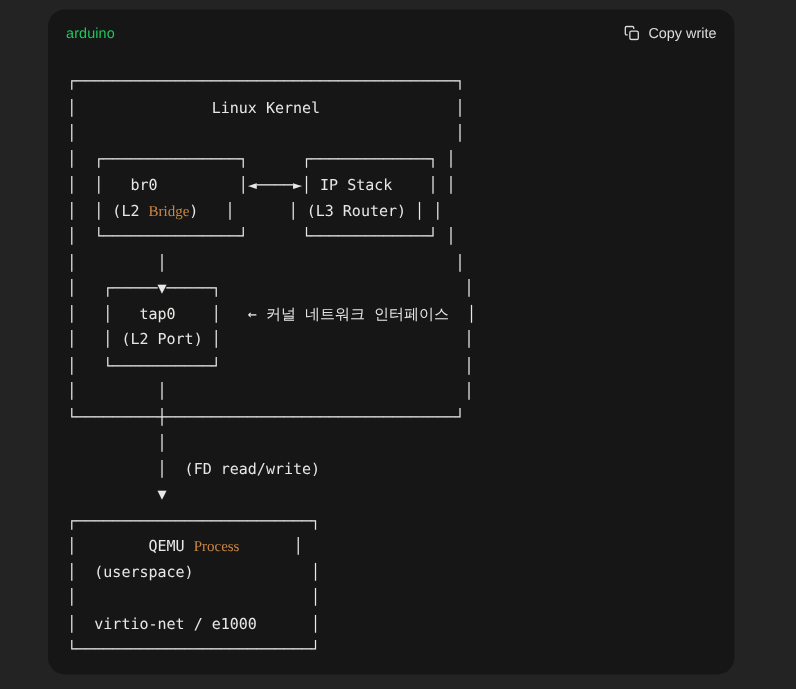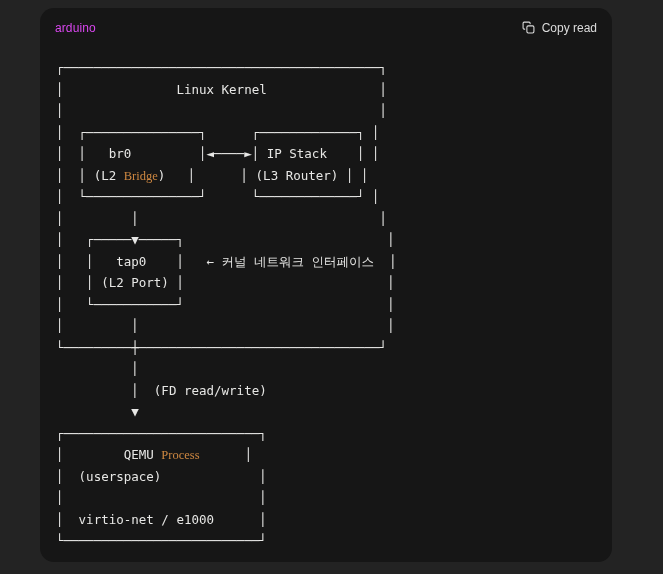--- a/index.html
+++ b/index.html
@@ -24,21 +24,21 @@
   }
   .code-header {
     display: flex;
     justify-content: space-between;
     align-items: center;
     padding: 12px 15px 0 15px;
     height: 15px;
   }
   .lang-label {
     font-size: 12px;
-    color: #d946ef;
+    color: #22c55e;
     letter-spacing: 0.1px;
     text-align: center;
   }
   .copy-btn {
     display: flex;
     align-items: center;
     gap: 7px;
     background: none;
     border: none;
     padding: 0;
@@ -74,17 +74,17 @@
 <div class="code-block" style="background: rgb(22, 22, 22);">
   <div class="code-header">
     <span class="lang-label">arduino</span>
     <button class="copy-btn">
       <span>
         <svg width="13" height="13" viewBox="0 0 24 24">
           <rect x="9" y="9" width="13" height="13" rx="2.5"></rect>
           <path d="M5 15H4a2 2 0 0 1-2-2V4a2 2 0 0 1 2-2h9a2 2 0 0 1 2 2v1"></path>
         </svg>
       </span>
-      <span>Copy read</span>
+      <span>Copy write</span>
     </button>
   </div>
   <pre class="code-content" style="color: rgb(231, 231, 229);"><div class="code-line"><span>┌──────────────────────────────────────────┐</span></div><div class="code-line"><span>│               Linux Kernel               │</span></div><div class="code-line"><span>│                                          │</span></div><div class="code-line"><span>│  ┌───────────────┐      ┌─────────────┐ │</span></div><div class="code-line"><span>│  │   br0         │◄────►│ IP Stack    │ │</span></div><div class="code-line"><span>│  │ (L2 </span><span class="tok-accent">Bridge</span><span>)   │      │ (L3 Router) │ │</span></div><div class="code-line"><span>│  └───────────────┘      └─────────────┘ │</span></div><div class="code-line"><span>│         │                                │</span></div><div class="code-line"><span>│   ┌─────▼─────┐                           │</span></div><div class="code-line"><span>│   │   tap0    │   ← 커널 네트워크 인터페이스  │</span></div><div class="code-line"><span>│   │ (L2 Port) │                           │</span></div><div class="code-line"><span>│   └───────────┘                           │</span></div><div class="code-line"><span>│         │                                 │</span></div><div class="code-line"><span>└─────────┼────────────────────────────────┘</span></div><div class="code-line"><span>          │</span></div><div class="code-line"><span>          │  (FD read/write)</span></div><div class="code-line"><span>          ▼</span></div><div class="code-line"><span>┌──────────────────────────┐</span></div><div class="code-line"><span>│        QEMU </span><span class="tok-accent">Process</span><span>      │</span></div><div class="code-line"><span>│  (userspace)             │</span></div><div class="code-line"><span>│                          │</span></div><div class="code-line"><span>│  virtio-net / e1000      │</span></div><div class="code-line"><span>└──────────────────────────┘</span></div></pre>
 </div>
 
 </body></html>

